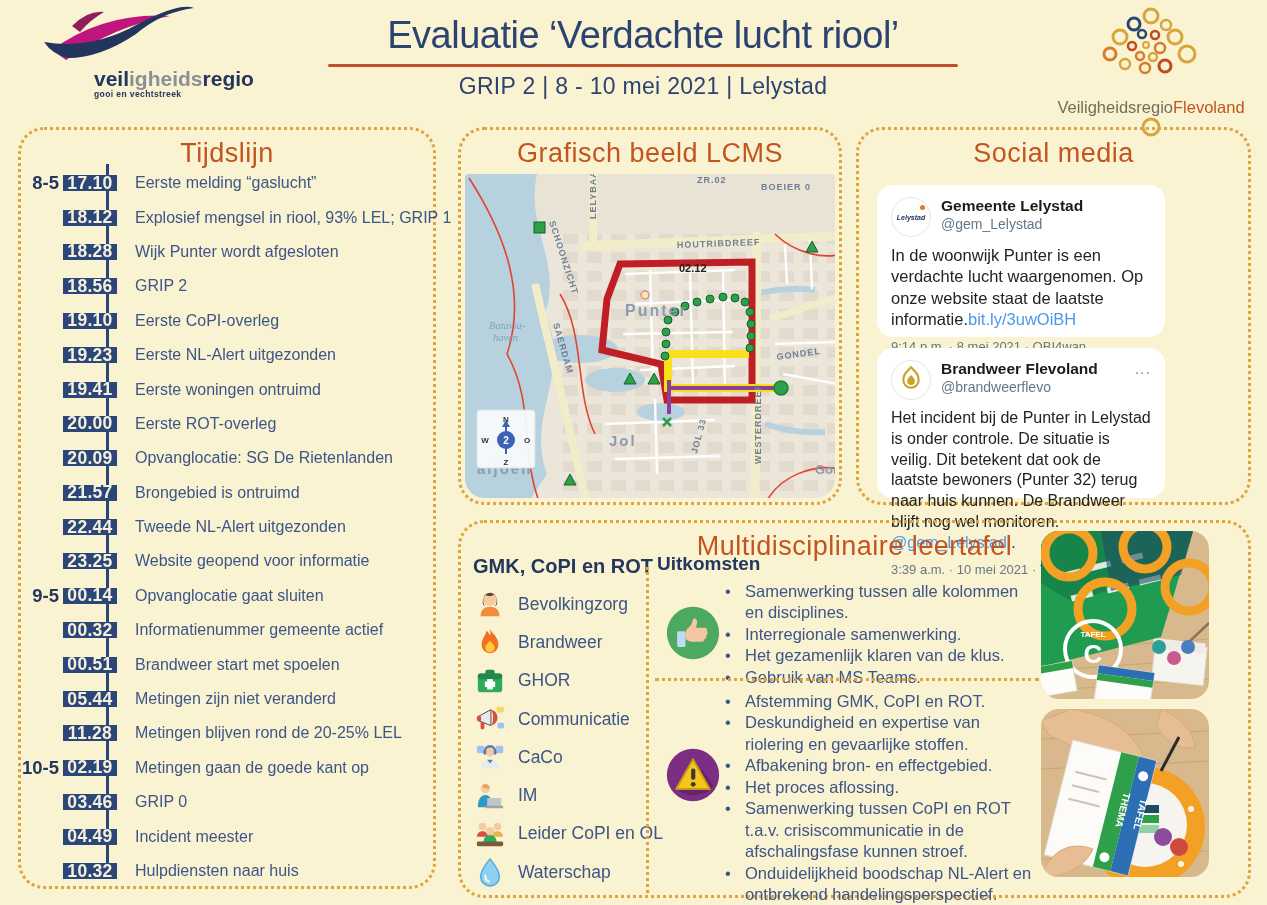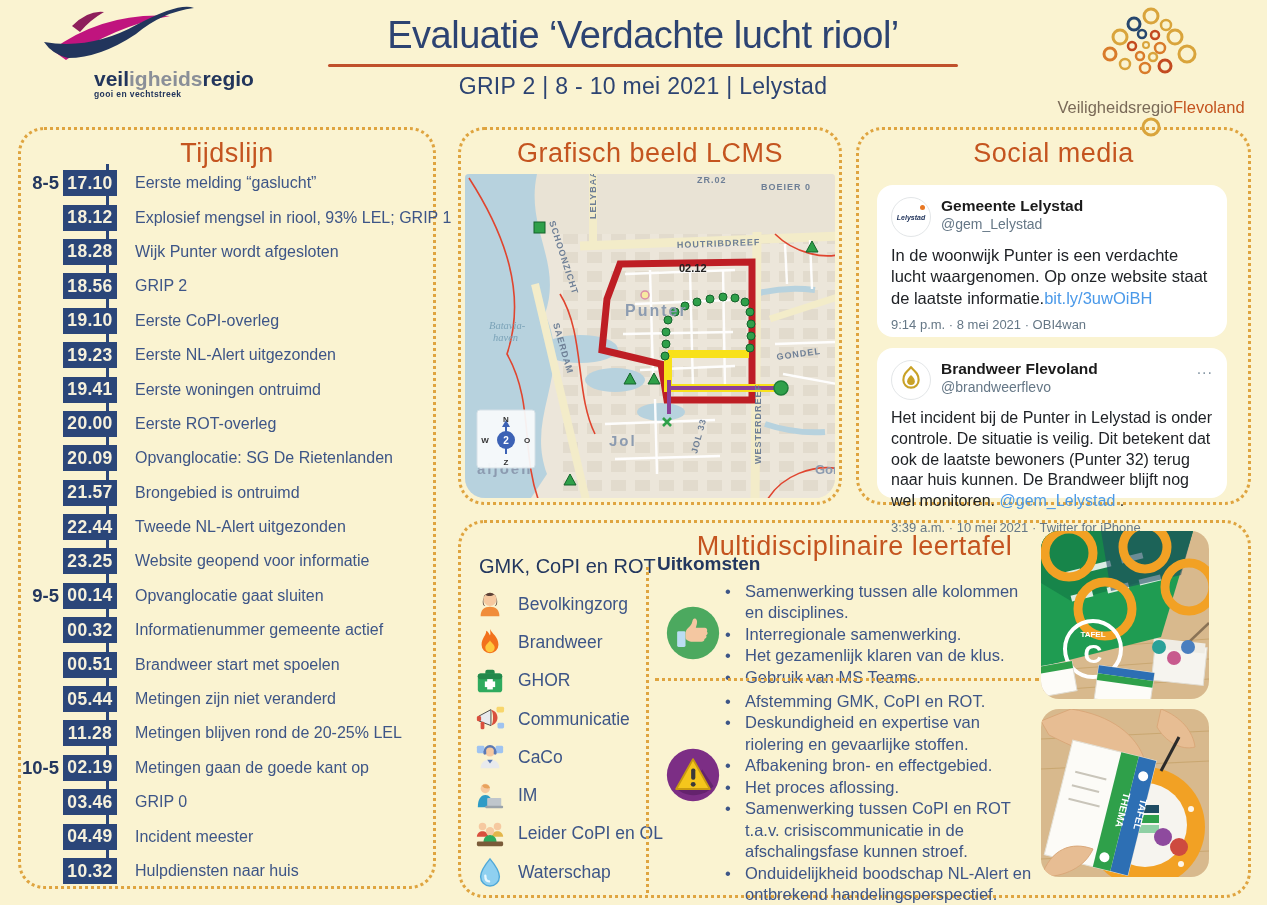--- a/index.html
+++ b/index.html
@@ -32,49 +32,49 @@
   .p-timeline{left:18px;top:127px;width:418px;height:762px;}
   .p-map{left:458px;top:127px;width:384px;height:378px;overflow:hidden;}
   .p-social{left:856px;top:127px;width:395px;height:378px;}
   .p-leertafel{left:458px;top:520px;width:793px;height:378px;}
 
   
   .t-line{position:absolute;left:85px;top:34px;bottom:10px;width:3px;background:#2B4679;}
   .t-rows{position:absolute;left:0;top:36px;right:6px;}
   .t-row{display:flex;align-items:center;height:34.4px;position:relative;}
   .t-day{width:38px;text-align:right;font-weight:bold;color:#23375F;font-size:18.5px;flex:0 0 38px;}
-  .t-time{margin-left:4px;flex:0 0 54px;width:54px;height:26px;background:#2B4679;color:#F7F1DC;
+  .t-time{margin-left:4px;flex:0 0 54px;width:54px;height:16px;background:#2B4679;color:#F7F1DC;
           font-weight:bold;font-size:17.5px;display:flex;align-items:center;justify-content:center;
           letter-spacing:.3px;position:relative;z-index:2;}
   .t-event{margin-left:18px;color:#3D5587;font-size:16px;white-space:nowrap;}
 
   
   .map-wrap{position:absolute;left:4px;right:4px;top:44px;bottom:4px;border-radius:4px 4px 20px 20px;
             overflow:hidden;background:#ECE6DA;}
 
   
-  .tweet{position:absolute;left:18px;width:350px;background:#fff;border-radius:16px;
+  .tweet{position:absolute;left:18px;width:288px;background:#fff;border-radius:16px;
          padding:12px 14px;box-sizing:border-box;}
   .tw1{top:55px;height:152px;}
   .tw2{top:218px;height:150px;}
   .tw-head{display:flex;align-items:flex-start;}
   .tw-avatar{width:38px;height:38px;border-radius:50%;background:#fff;border:1px solid #E3E6E8;
              flex:0 0 38px;display:flex;align-items:center;justify-content:center;position:relative;}
   .lely-text{font-size:7px;color:#22355C;font-weight:bold;font-style:italic;}
   .lely-dot{position:absolute;right:5px;top:7px;width:5px;height:5px;border-radius:50%;background:#E87722;}
   .tw-names{margin-left:10px;line-height:1.2;}
   .tw-name{font-size:15.5px;font-weight:bold;color:#1A1A1A;}
   .tw-handle{font-size:14px;color:#657786;}
   .tw-menu{margin-left:auto;color:#8899A6;font-size:16px;letter-spacing:1px;}
   .tw-body{margin-top:8px;font-size:16.5px;line-height:1.3;color:#202327;}
   .tw-link{color:#4A99E9;text-decoration:none;}
   .tw-meta{margin-top:8px;font-size:13px;color:#657786;}
 
   
-  .roles-hdr{position:absolute;left:18px;top:32px;font-size:20px;font-weight:normal;color:#23375F;}
+  .roles-hdr{position:absolute;left:12px;top:32px;font-size:20px;font-weight:bold;color:#23375F;}
   .roles{position:absolute;left:14px;top:62px;width:172px;}
   .role{display:flex;align-items:center;height:38.3px;}
   .role-icon{width:30px;height:30px;flex:0 0 30px;display:flex;align-items:center;justify-content:center;}
   .role-icon svg{width:30px;height:30px;}
   .role-label{margin-left:13px;color:#3D5587;font-size:17.5px;white-space:nowrap;}
   .v-div{position:absolute;left:185px;top:44px;height:326px;border-left:3px dotted #DFA43F;}
   .outcomes-hdr{position:absolute;left:196px;top:30px;font-size:19px;font-weight:bold;color:#23375F;}
   .outcome-block{position:absolute;left:196px;width:384px;}
   .ob1{top:58px;}
   .ob2{top:168px;}

